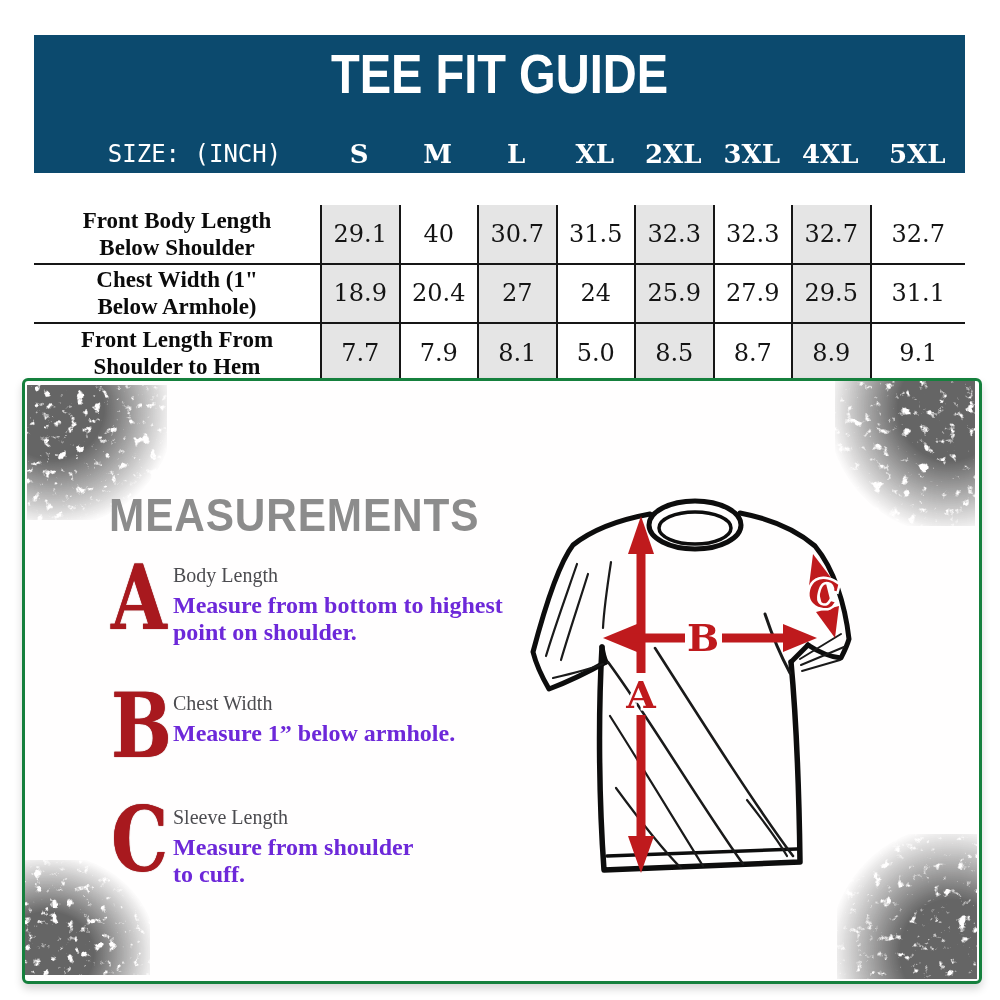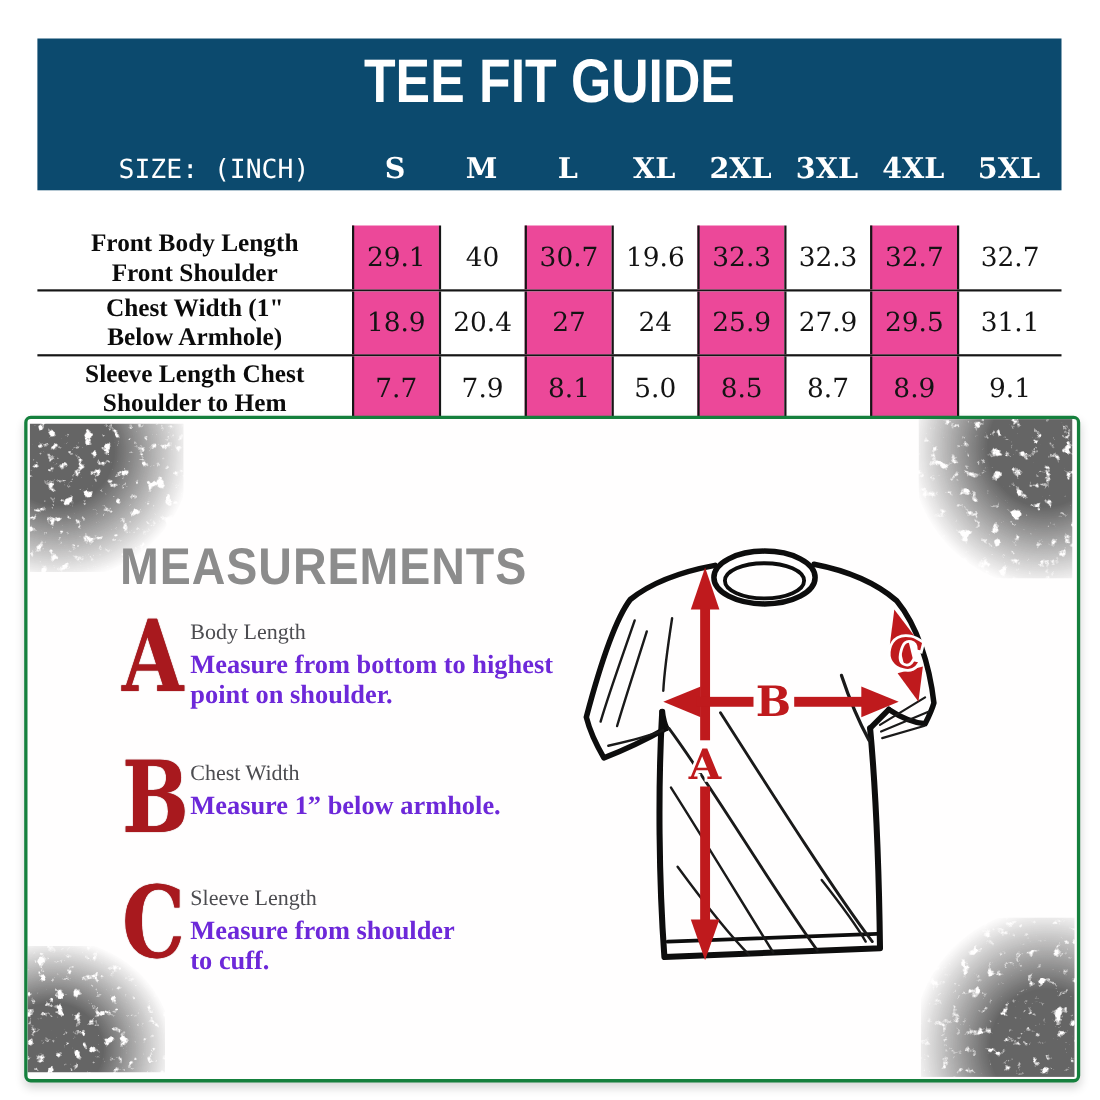--- a/index.html
+++ b/index.html
@@ -33,21 +33,21 @@
   .t-row + .t-row{border-top:2.5px solid #161616;}
   .t-label{
     display:flex;flex-direction:column;justify-content:center;align-items:center;
     font-weight:700;font-size:23px;line-height:27px;color:#0b0b0b;text-align:center;
   }
   .t-cell{
     display:flex;align-items:center;justify-content:center;
     border-left:2px solid #161616;
     font-family:"DejaVu Serif", serif;font-size:24px;color:#141414;
   }
-  .t-cell.stripe{background:#ec4899;}
+  .t-cell.stripe{background:#e5e5e5;}
   
   .card{
     position:absolute;left:22px;top:378px;width:954px;height:600px;
     background:#fffefe;border:3px solid #15803d;border-radius:6px;
     box-shadow:0 5px 9px rgba(0,0,0,.16);
   }
   .grunge{position:absolute;opacity:.85;}
   .g-tl{left:2px;top:4px;}
   .g-tr{right:4px;top:0;}
   .g-bl{left:0;bottom:6px;}
@@ -91,26 +91,26 @@
       <div class="head-size">3XL</div>
       <div class="head-size">4XL</div>
       <div class="head-size">5XL</div>
     </div>
   </div>
 
   <div class="fit-table">
     <div class="t-row">
       <div class="t-label">
         <span>Front Body Length</span>
-        <span>Front Shoulder</span>
+        <span>Below Shoulder</span>
       </div>
       <div class="t-cell stripe">29.1</div>
       <div class="t-cell">40</div>
       <div class="t-cell stripe">30.7</div>
-      <div class="t-cell">19.6</div>
+      <div class="t-cell">31.5</div>
       <div class="t-cell stripe">32.3</div>
       <div class="t-cell">32.3</div>
       <div class="t-cell stripe">32.7</div>
       <div class="t-cell">32.7</div>
     </div>
     <div class="t-row">
       <div class="t-label">
         <span>Chest Width (1"</span>
         <span>Below Armhole)</span>
       </div>
@@ -118,21 +118,21 @@
       <div class="t-cell">20.4</div>
       <div class="t-cell stripe">27</div>
       <div class="t-cell">24</div>
       <div class="t-cell stripe">25.9</div>
       <div class="t-cell">27.9</div>
       <div class="t-cell stripe">29.5</div>
       <div class="t-cell">31.1</div>
     </div>
     <div class="t-row">
       <div class="t-label">
-        <span>Sleeve Length Chest</span>
+        <span>Front Length From</span>
         <span>Shoulder to Hem</span>
       </div>
       <div class="t-cell stripe">7.7</div>
       <div class="t-cell">7.9</div>
       <div class="t-cell stripe">8.1</div>
       <div class="t-cell">5.0</div>
       <div class="t-cell stripe">8.5</div>
       <div class="t-cell">8.7</div>
       <div class="t-cell stripe">8.9</div>
       <div class="t-cell">9.1</div>

